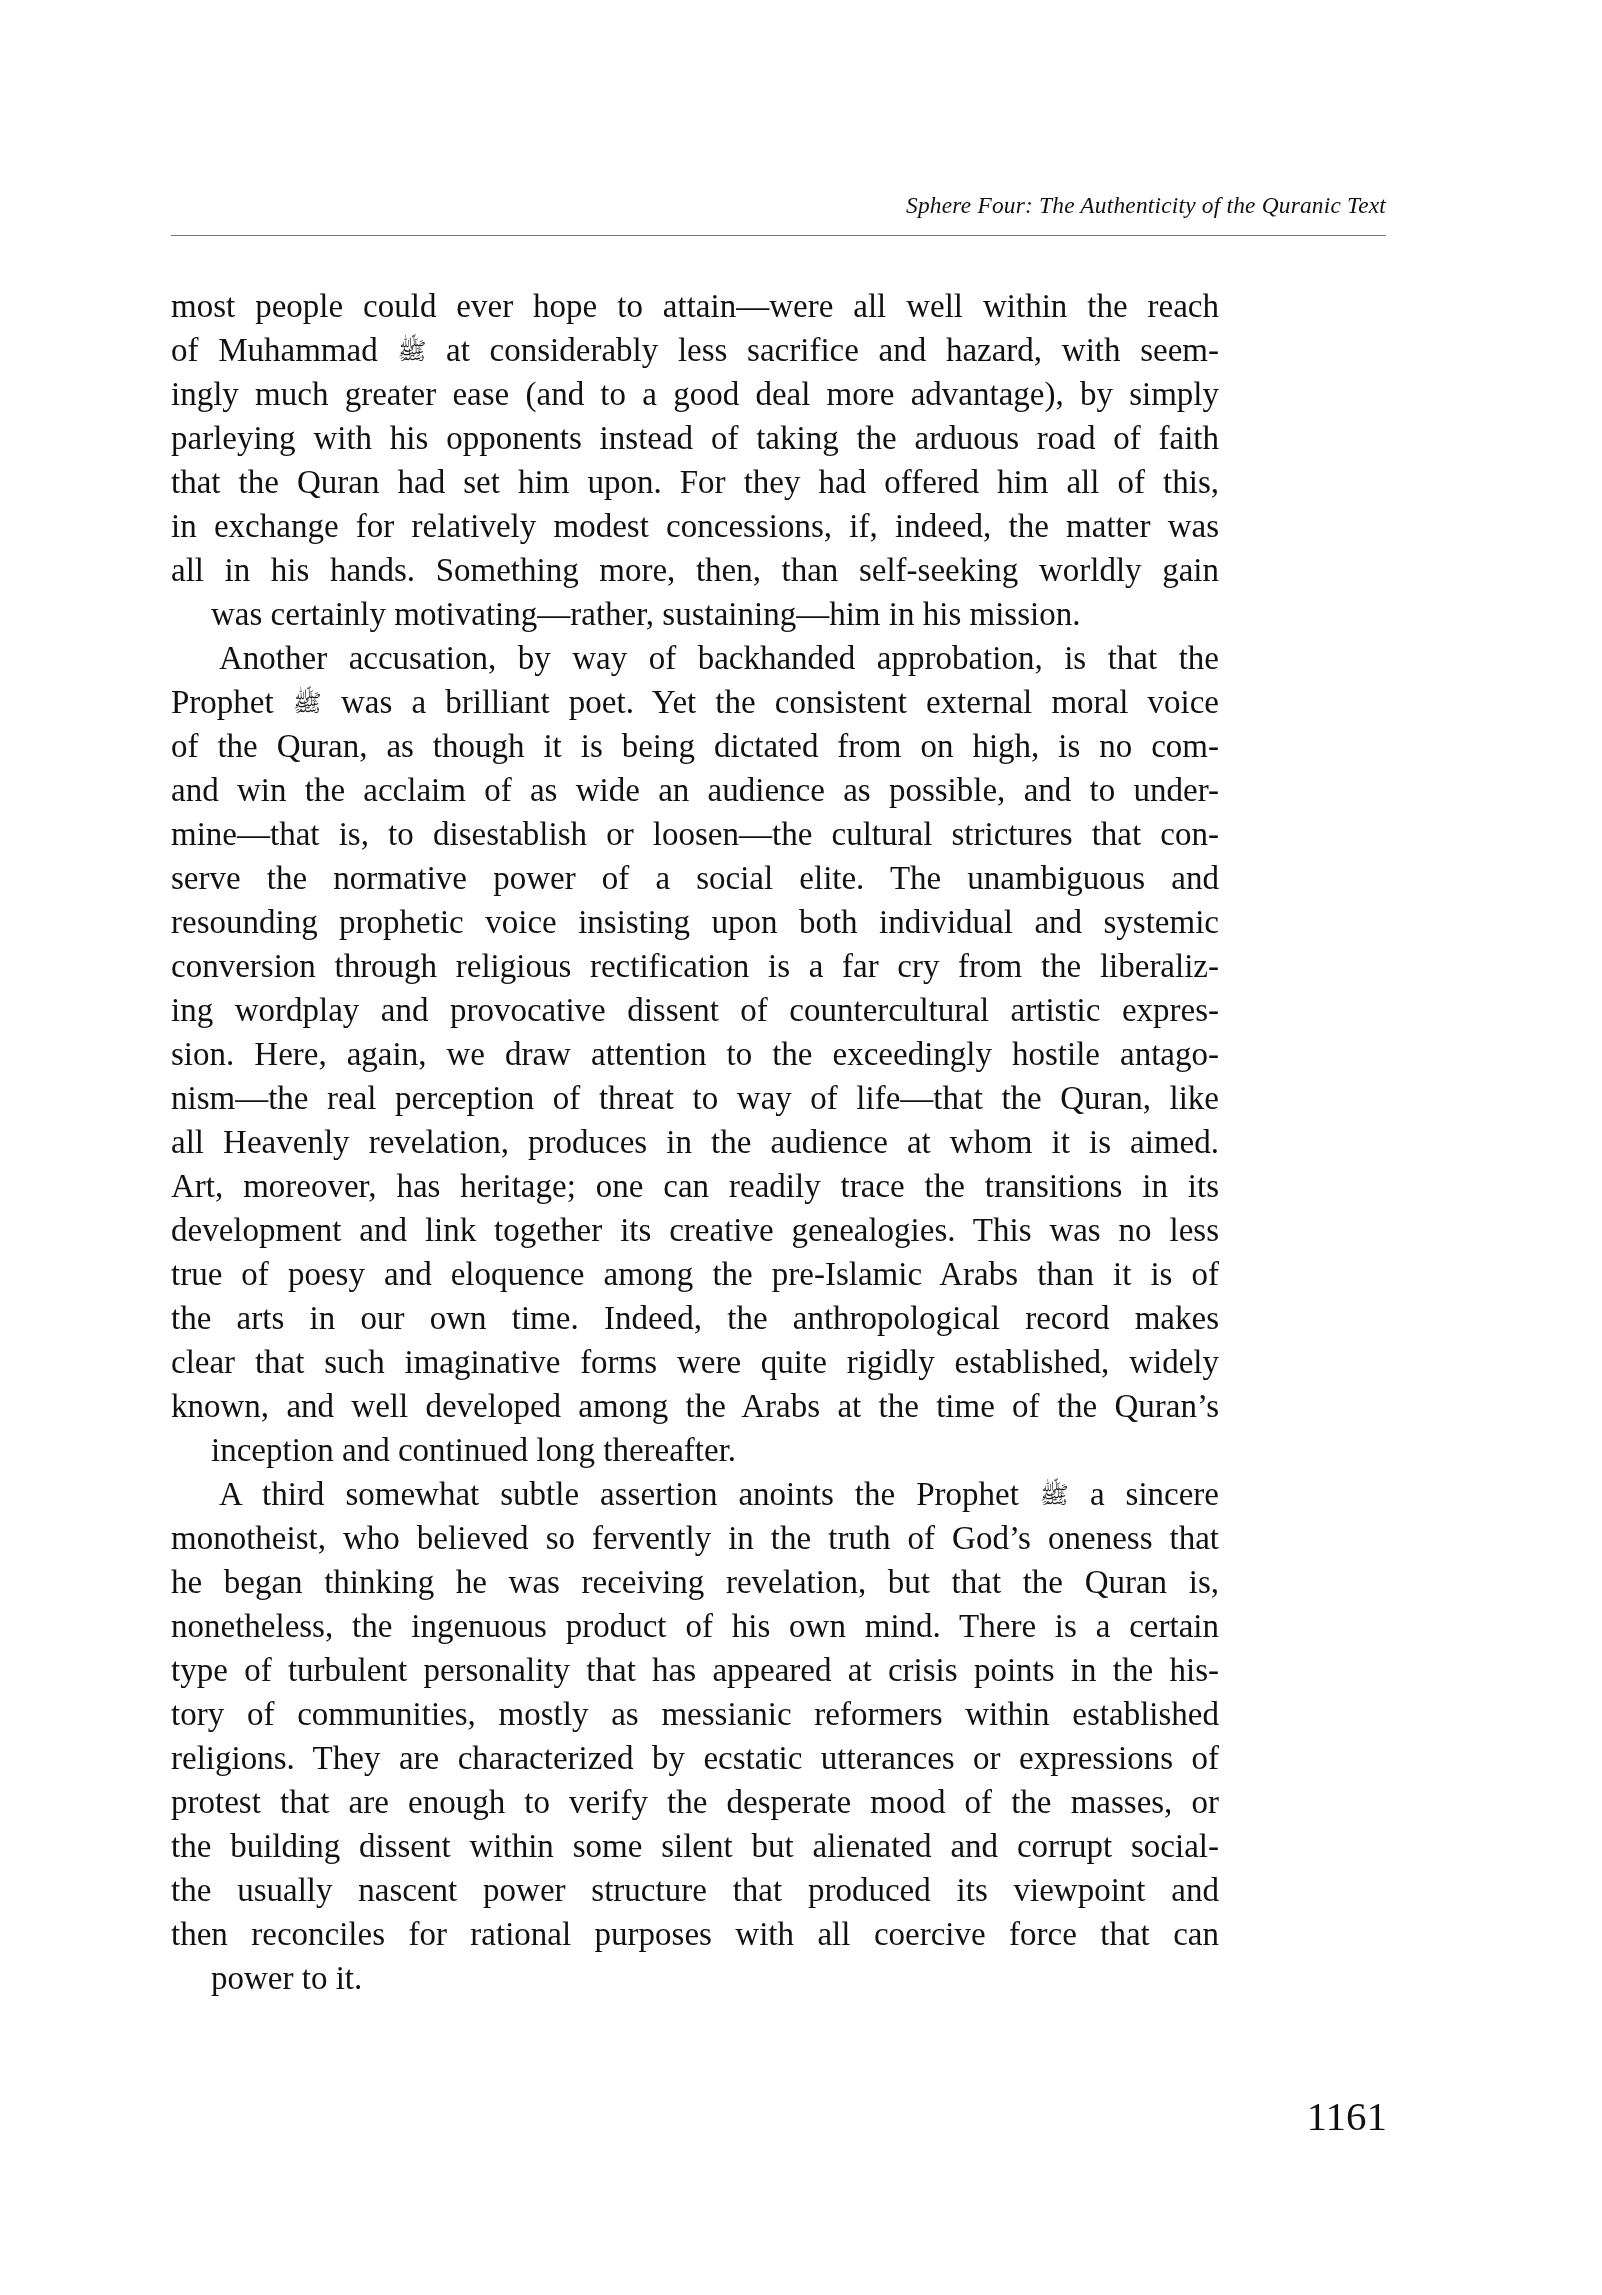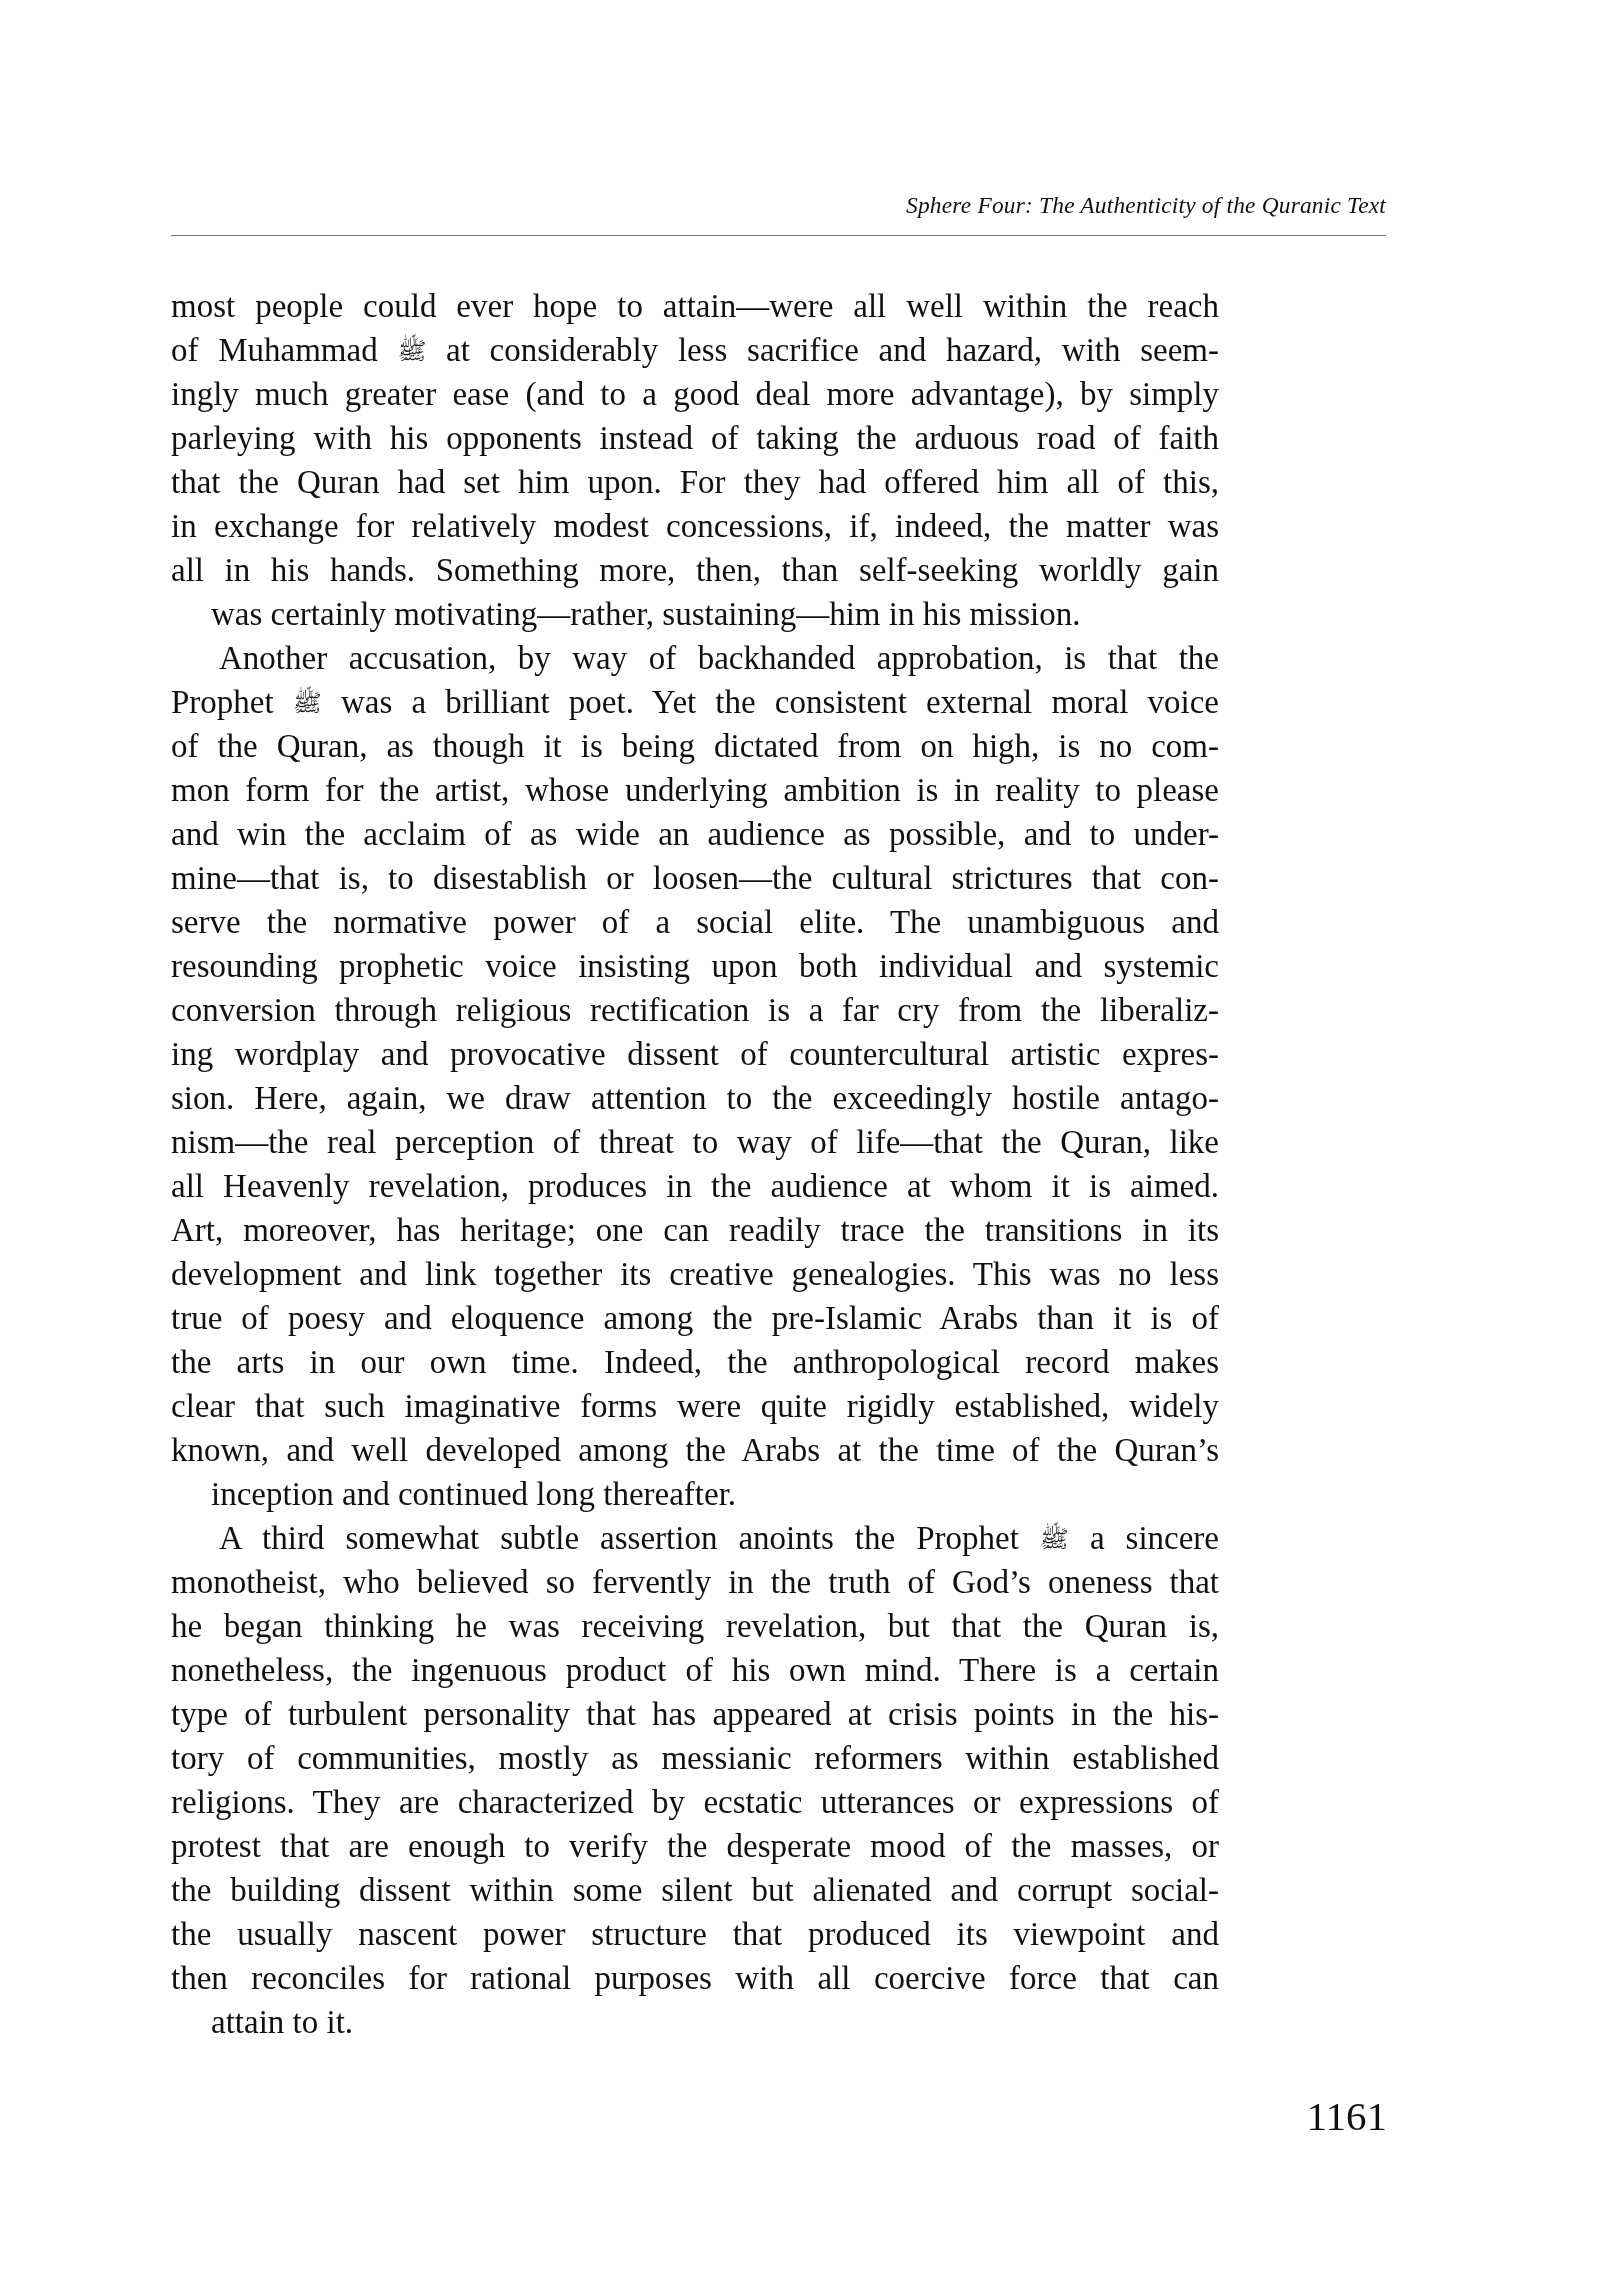--- a/index.html
+++ b/index.html
@@ -27,21 +27,20 @@
     <span class="line">of Muhammad <span class="honorific">ﷺ</span> at considerably less sacrifice and hazard, with seem-</span>
     <span class="line">ingly much greater ease (and to a good deal more advantage), by simply</span>
     <span class="line">parleying with his opponents instead of taking the arduous road of faith</span>
     <span class="line">that the Quran had set him upon. For they had offered him all of this,</span>
     <span class="line">in exchange for relatively modest concessions, if, indeed, the matter was</span>
     <span class="line">all in his hands. Something more, then, than self-seeking worldly gain</span>
     <span class="line last">was certainly motivating—rather, sustaining—him in his mission.</span>
     <span class="line indent">Another accusation, by way of backhanded approbation, is that the</span>
     <span class="line">Prophet <span class="honorific">ﷺ</span> was a brilliant poet. Yet the consistent external moral voice</span>
     <span class="line">of the Quran, as though it is being dictated from on high, is no com-</span>
-    <span class="line">mon form for the artist, whose underlying ambition is in reality to please</span>
     <span class="line">and win the acclaim of as wide an audience as possible, and to under-</span>
     <span class="line">mine—that is, to disestablish or loosen—the cultural strictures that con-</span>
     <span class="line">serve the normative power of a social elite. The unambiguous and</span>
     <span class="line">resounding prophetic voice insisting upon both individual and systemic</span>
     <span class="line">conversion through religious rectification is a far cry from the liberaliz-</span>
     <span class="line">ing wordplay and provocative dissent of countercultural artistic expres-</span>
     <span class="line">sion. Here, again, we draw attention to the exceedingly hostile antago-</span>
     <span class="line">nism—the real perception of threat to way of life—that the Quran, like</span>
     <span class="line">all Heavenly revelation, produces in the audience at whom it is aimed.</span>
     <span class="line">Art, moreover, has heritage; one can readily trace the transitions in its</span>
@@ -55,17 +54,17 @@
     <span class="line">monotheist, who believed so fervently in the truth of God’s oneness that</span>
     <span class="line">he began thinking he was receiving revelation, but that the Quran is,</span>
     <span class="line">nonetheless, the ingenuous product of his own mind. There is a certain</span>
     <span class="line">type of turbulent personality that has appeared at crisis points in the his-</span>
     <span class="line">tory of communities, mostly as messianic reformers within established</span>
     <span class="line">religions. They are characterized by ecstatic utterances or expressions of</span>
     <span class="line">protest that are enough to verify the desperate mood of the masses, or</span>
     <span class="line">the building dissent within some silent but alienated and corrupt social-</span>
     <span class="line">the usually nascent power structure that produced its viewpoint and</span>
     <span class="line">then reconciles for rational purposes with all coercive force that can</span>
-    <span class="line last">attain to it.</span>
+    <span class="line last">power to it.</span>
   </div>
 
 <div class="folio">1161</div>
 
 
 </body></html>

